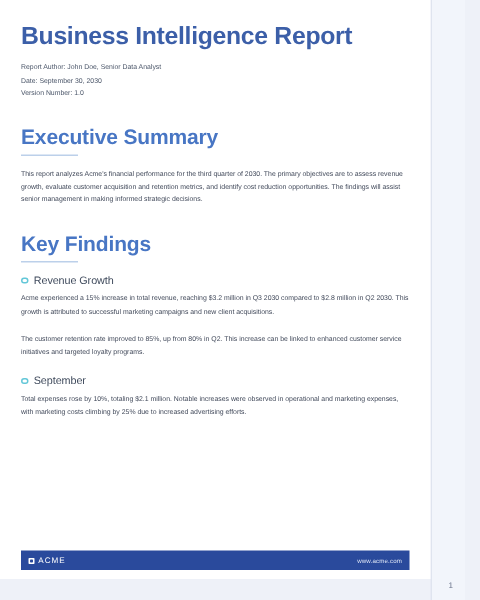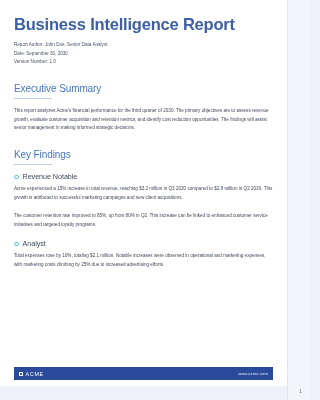--- a/index.html
+++ b/index.html
@@ -74,22 +74,22 @@
     font-weight: 400;
   }
   .meta-line { white-space: nowrap; }
 
   
   .section {
     margin-top: 16px;
   }
   .section-title {
     margin: 0;
-    font-size: 10px;
-    font-weight: 400;
+    font-size: 14px;
+    font-weight: 700;
     letter-spacing: -0.1px;
     color: #4876c4;
   }
   .section-rule {
     margin-top: 4px;
     width: 38px;
     height: 1px;
     background: #bcd0ea;
   }
 
@@ -222,34 +222,34 @@
 
       <section class="section">
         <h2 class="section-title">Key Findings</h2>
         <div class="section-rule"></div>
 
         <div id="findings">
 
           <div class="finding">
             <div class="finding-head">
               <span class="bullet-icon"></span>
-              <span class="finding-title">Revenue Notable</span>
+              <span class="finding-title">Revenue Growth</span>
             </div>
             <p class="finding-text">Acme experienced a 15% increase in total revenue, reaching $3.2 million in Q3 2030 compared to $2.8 million in Q2 2030. This growth is attributed to successful marketing campaigns and new client acquisitions.</p>
           </div>
 
 
           <div class="finding">
             <p class="finding-text">The customer retention rate improved to 85%, up from 80% in Q2. This increase can be linked to enhanced customer service initiatives and targeted loyalty programs.</p>
           </div>
 
           <div class="finding">
             <div class="finding-head">
               <span class="bullet-icon"></span>
-              <span class="finding-title">Analyst</span>
+              <span class="finding-title">September</span>
             </div>
             <p class="finding-text">Total expenses rose by 10%, totaling $2.1 million. Notable increases were observed in operational and marketing expenses, with marketing costs climbing by 25% due to increased advertising efforts.</p>
           </div>
 
         </div>
       </section>
 
     </div>
 
     <div id="footer-bar">

